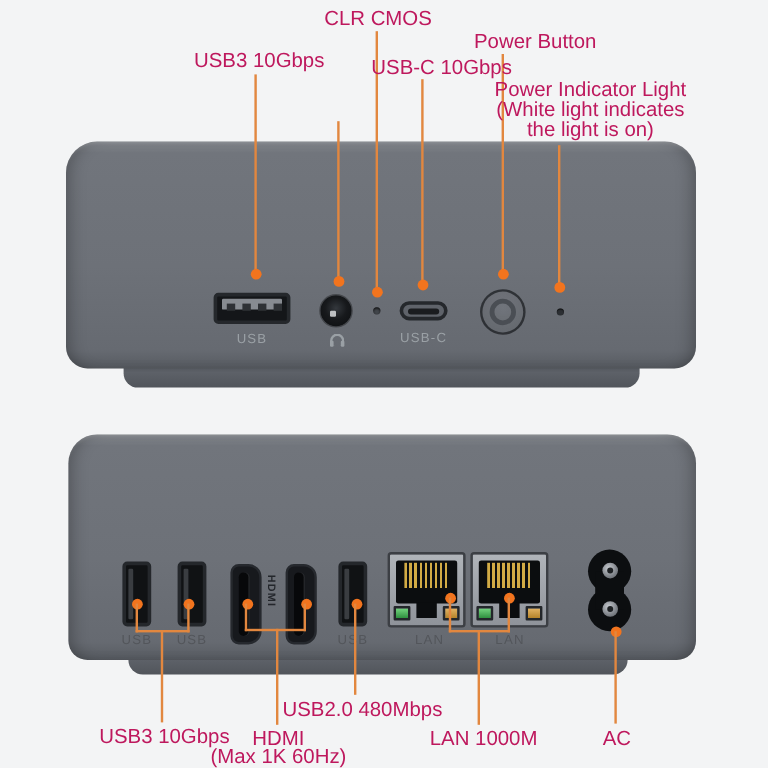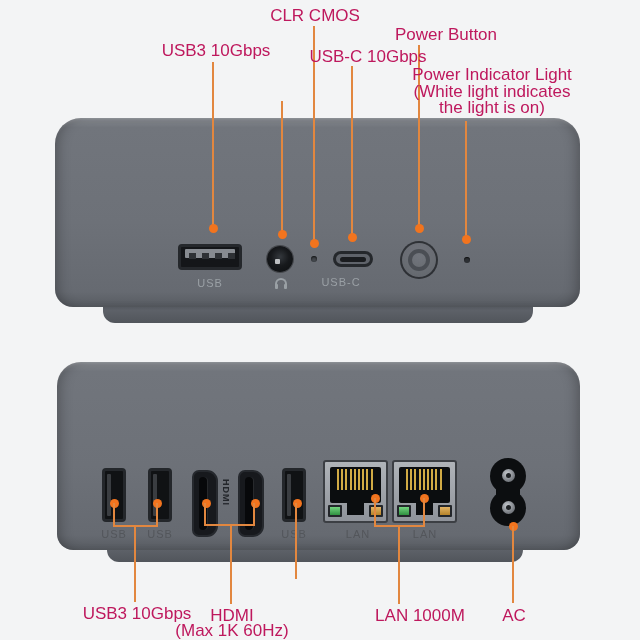--- a/index.html
+++ b/index.html
@@ -128,21 +128,21 @@
     <div class="pwr-inner" style="left:353px;top:131px;"></div>
 
     <div class="led" style="left:409px;top:139px;"></div>
 
     <div class="panel-label" style="left:155px;top:159px;">USB</div>
     <div class="hp" style="left:219px;top:159px;">
       <div class="hp-arc"></div>
       <div class="hp-pad hp-l"></div>
       <div class="hp-pad hp-r"></div>
     </div>
-    <div class="panel-label" style="left:286px;top:158px;">USB-C</div>
+    <div class="panel-label" style="left:298px;top:158px;">USB-C</div>
   </div>
 
   <div class="foot" style="left:107px;top:540px;width:416px;height:22px;"></div>
   <div class="device" style="left:57px;top:362px;width:523px;height:188px;border-radius:24px 24px 16px 16px;">
 
     <div class="usb-v" style="left:45px;top:106px;">
         <div class="usb-v-t"></div>
       </div>
     <div class="usb-v" style="left:91px;top:106px;">
         <div class="usb-v-t"></div>
@@ -220,16 +220,17 @@
   <div class="hline" style="left:374px;top:525px;width:51px;"></div>
   <div class="vline" style="left:398px;top:525px;height:79px;"></div>
 
   <div class="vline" style="left:512px;top:526px;height:77px;"></div>
 
   <div class="callout" style="left:137px;top:606px;">USB3 10Gbps</div>
   <div class="callout" style="left:232px;top:608px;line-height:15px;">
     <div>HDMI</div>
     <div>(Max 1K 60Hz)</div>
   </div>
-  <div class="callout" style="left:420px;top:608px;text-align:right;">LAN 1000M</div>
+  <div class="callout" style="left:302px;top:584px;">USB2.0 480Mbps</div>
+  <div class="callout" style="left:403px;top:608px;text-align:right;">LAN 1000M</div>
   <div class="callout" style="left:514px;top:608px;">AC</div>
 
 </div>
 
 </body></html>

